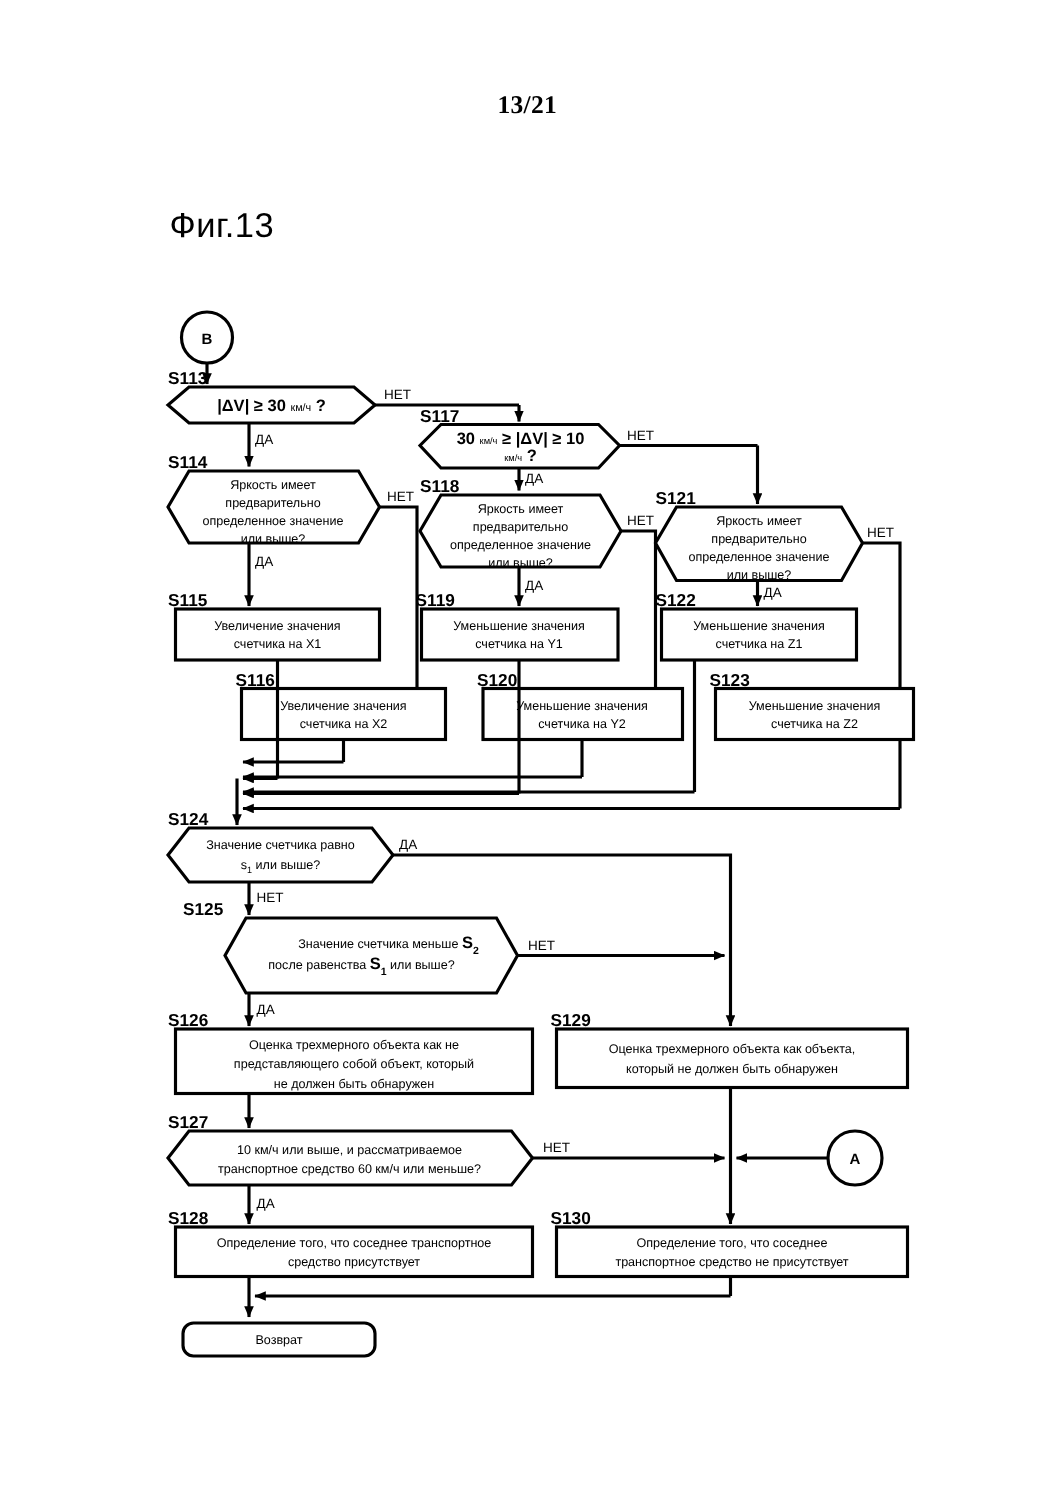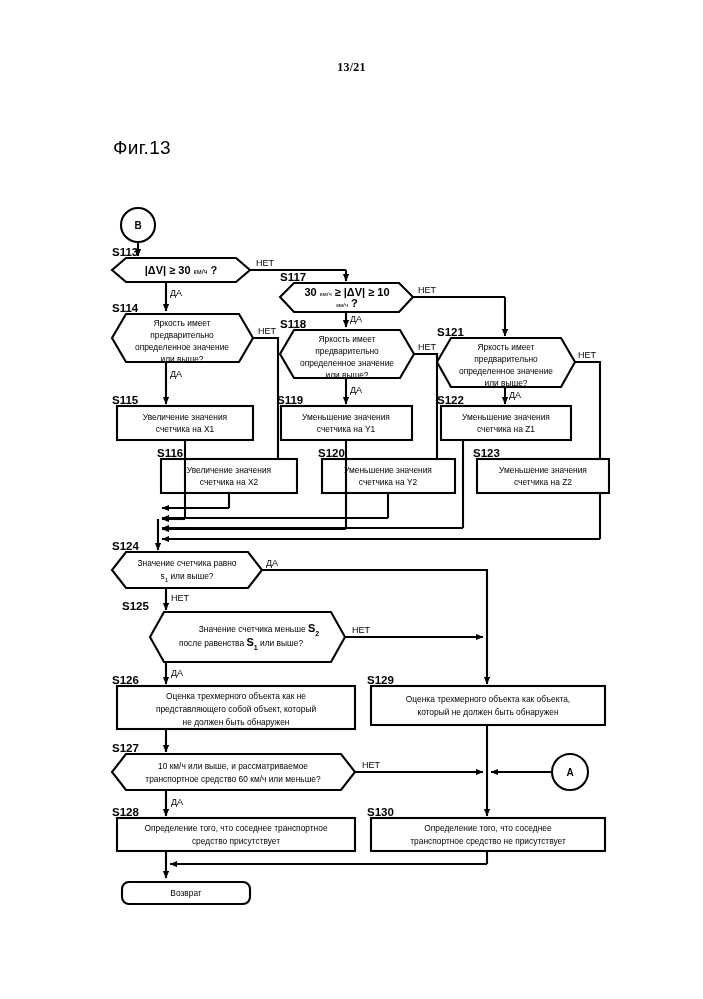--- a/index.html
+++ b/index.html
@@ -1,20 +1,20 @@
 <!DOCTYPE html>
 <html><head>
 <meta charset="utf-8">
 <style>
   html,body{margin:0;padding:0;background:#fff;}
   body{width:703px;height:999px;font-family:"Liberation Sans",sans-serif;color:#000;}
   #page{position:relative;width:703px;height:999px;overflow:hidden;background:#fff;}
   #page-num{position:absolute;left:0;top:60px;width:703px;text-align:center;
-            font-family:"Liberation Serif",serif;font-weight:bold;font-size:12px;letter-spacing:.2px;}
-  #fig-label{position:absolute;left:113px;top:137px;font-size:19px;font-weight:400;
+            font-family:"Liberation Serif",serif;font-weight:bold;font-size:17px;letter-spacing:.2px;}
+  #fig-label{position:absolute;left:113px;top:137px;font-size:23px;font-weight:400;
              font-family:"Liberation Sans",sans-serif;letter-spacing:.3px;}
   svg{position:absolute;left:0;top:0;}
   .shape{fill:#fff;stroke:#000;stroke-width:2.1;}
   .ln{stroke:#000;stroke-width:2.1;fill:none;}
   .txt{font-family:"Liberation Sans",sans-serif;font-size:8.4px;text-anchor:middle;fill:#000;}
   .step{font-family:"Liberation Sans",sans-serif;font-size:11.5px;font-weight:bold;fill:#000;}
   .yn{font-family:"Liberation Sans",sans-serif;font-size:9px;fill:#000;}
   .conn{font-family:"Liberation Sans",sans-serif;font-size:10px;font-weight:bold;text-anchor:middle;fill:#000;}
   .big{font-size:11px;font-weight:bold;}
   .sub{font-size:6.2px;}

